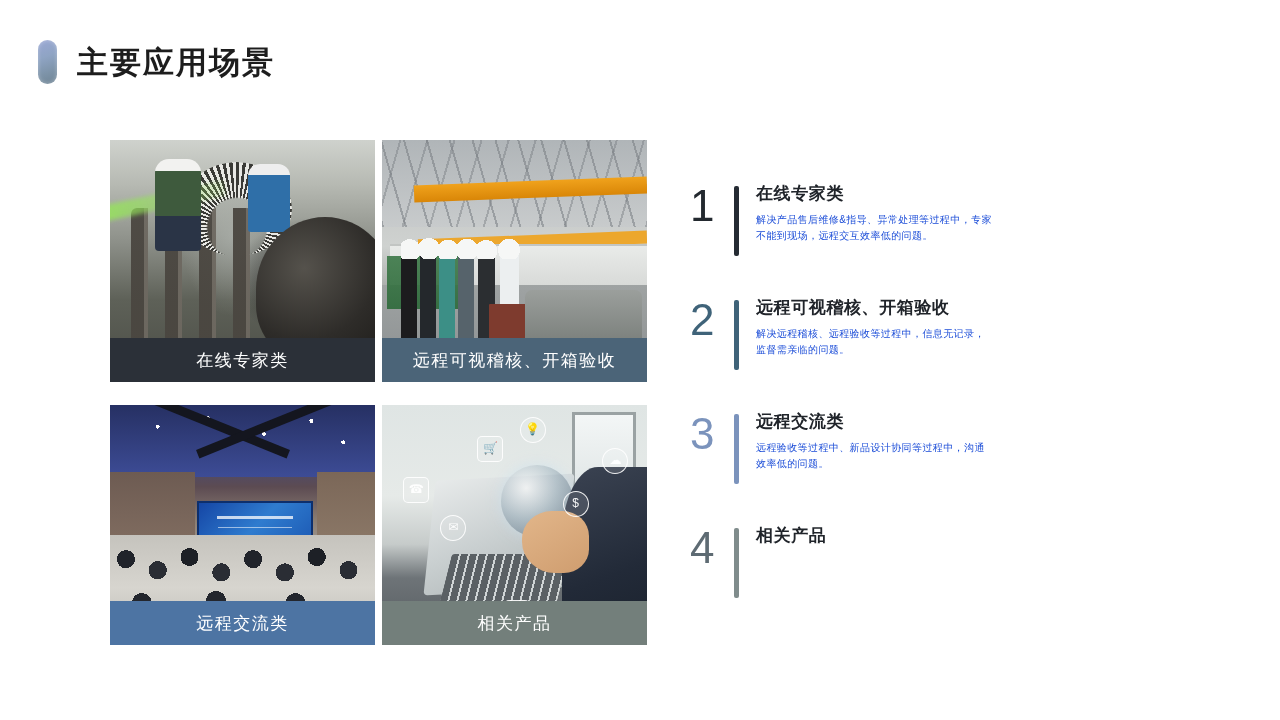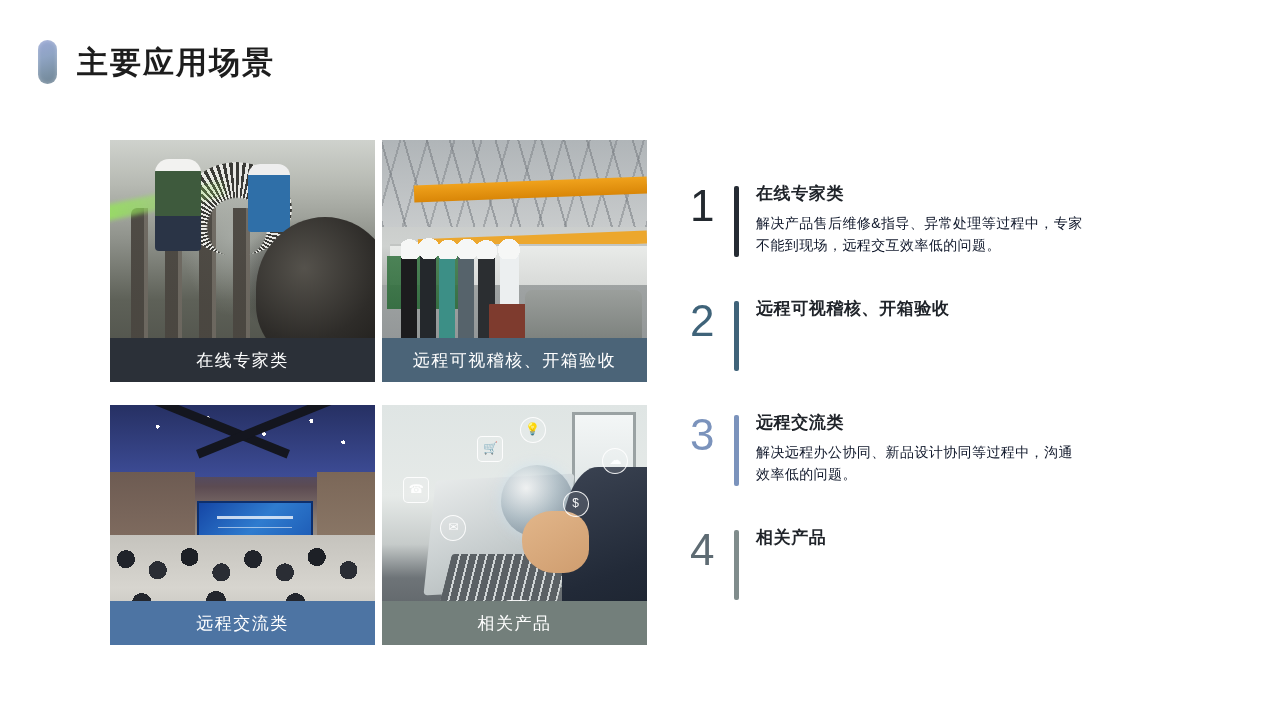--- a/index.html
+++ b/index.html
@@ -115,22 +115,22 @@
   }
   .item-text { flex: 1 1 auto; padding-top: 4px; }
   .item-heading {
     font-size: 17px;
     font-weight: bold;
     color: #20242a;
     letter-spacing: 0.6px;
     margin-bottom: 7px;
   }
   .item-desc {
-    font-size: 14px;
-    color: #0f172a;
+    font-size: 10px;
+    color: #1d4ed8;
     line-height: 1.6;
     letter-spacing: 0.4px;
   }
 
   
   .accent-1 { background: #252b33; }
   .accent-2 { background: #3f6379; }
   .accent-3 { background: #7b93bc; }
   .accent-4 { background: #808c8c; }
   .num-1 { color: #23292f; }
@@ -475,29 +475,31 @@
       <div class="item-desc nowrap">解决产品售后维修&amp;指导、异常处理等过程中，专家
 不能到现场，远程交互效率低的问题。</div>
     </div>
   </div>
 
   <div class="list-item">
     <div class="item-num num-2">2</div>
     <div class="item-bar accent-2"></div>
     <div class="item-text">
       <div class="item-heading">远程可视稽核、开箱验收</div>
+      <div class="item-desc nowrap">解决远程稽核、远程验收等过程中，信息无记录，
+监督需亲临的问题。</div>
     </div>
   </div>
 
   <div class="list-item">
     <div class="item-num num-3">3</div>
     <div class="item-bar accent-3"></div>
     <div class="item-text">
       <div class="item-heading">远程交流类</div>
-      <div class="item-desc nowrap">解决远程办公协同、新品设计协同等过程中，沟通
+      <div class="item-desc nowrap">远程验收等过程中、新品设计协同等过程中，沟通
 效率低的问题。</div>
     </div>
   </div>
 
   <div class="list-item">
     <div class="item-num num-4">4</div>
     <div class="item-bar accent-4"></div>
     <div class="item-text">
       <div class="item-heading">相关产品</div>
     </div>

